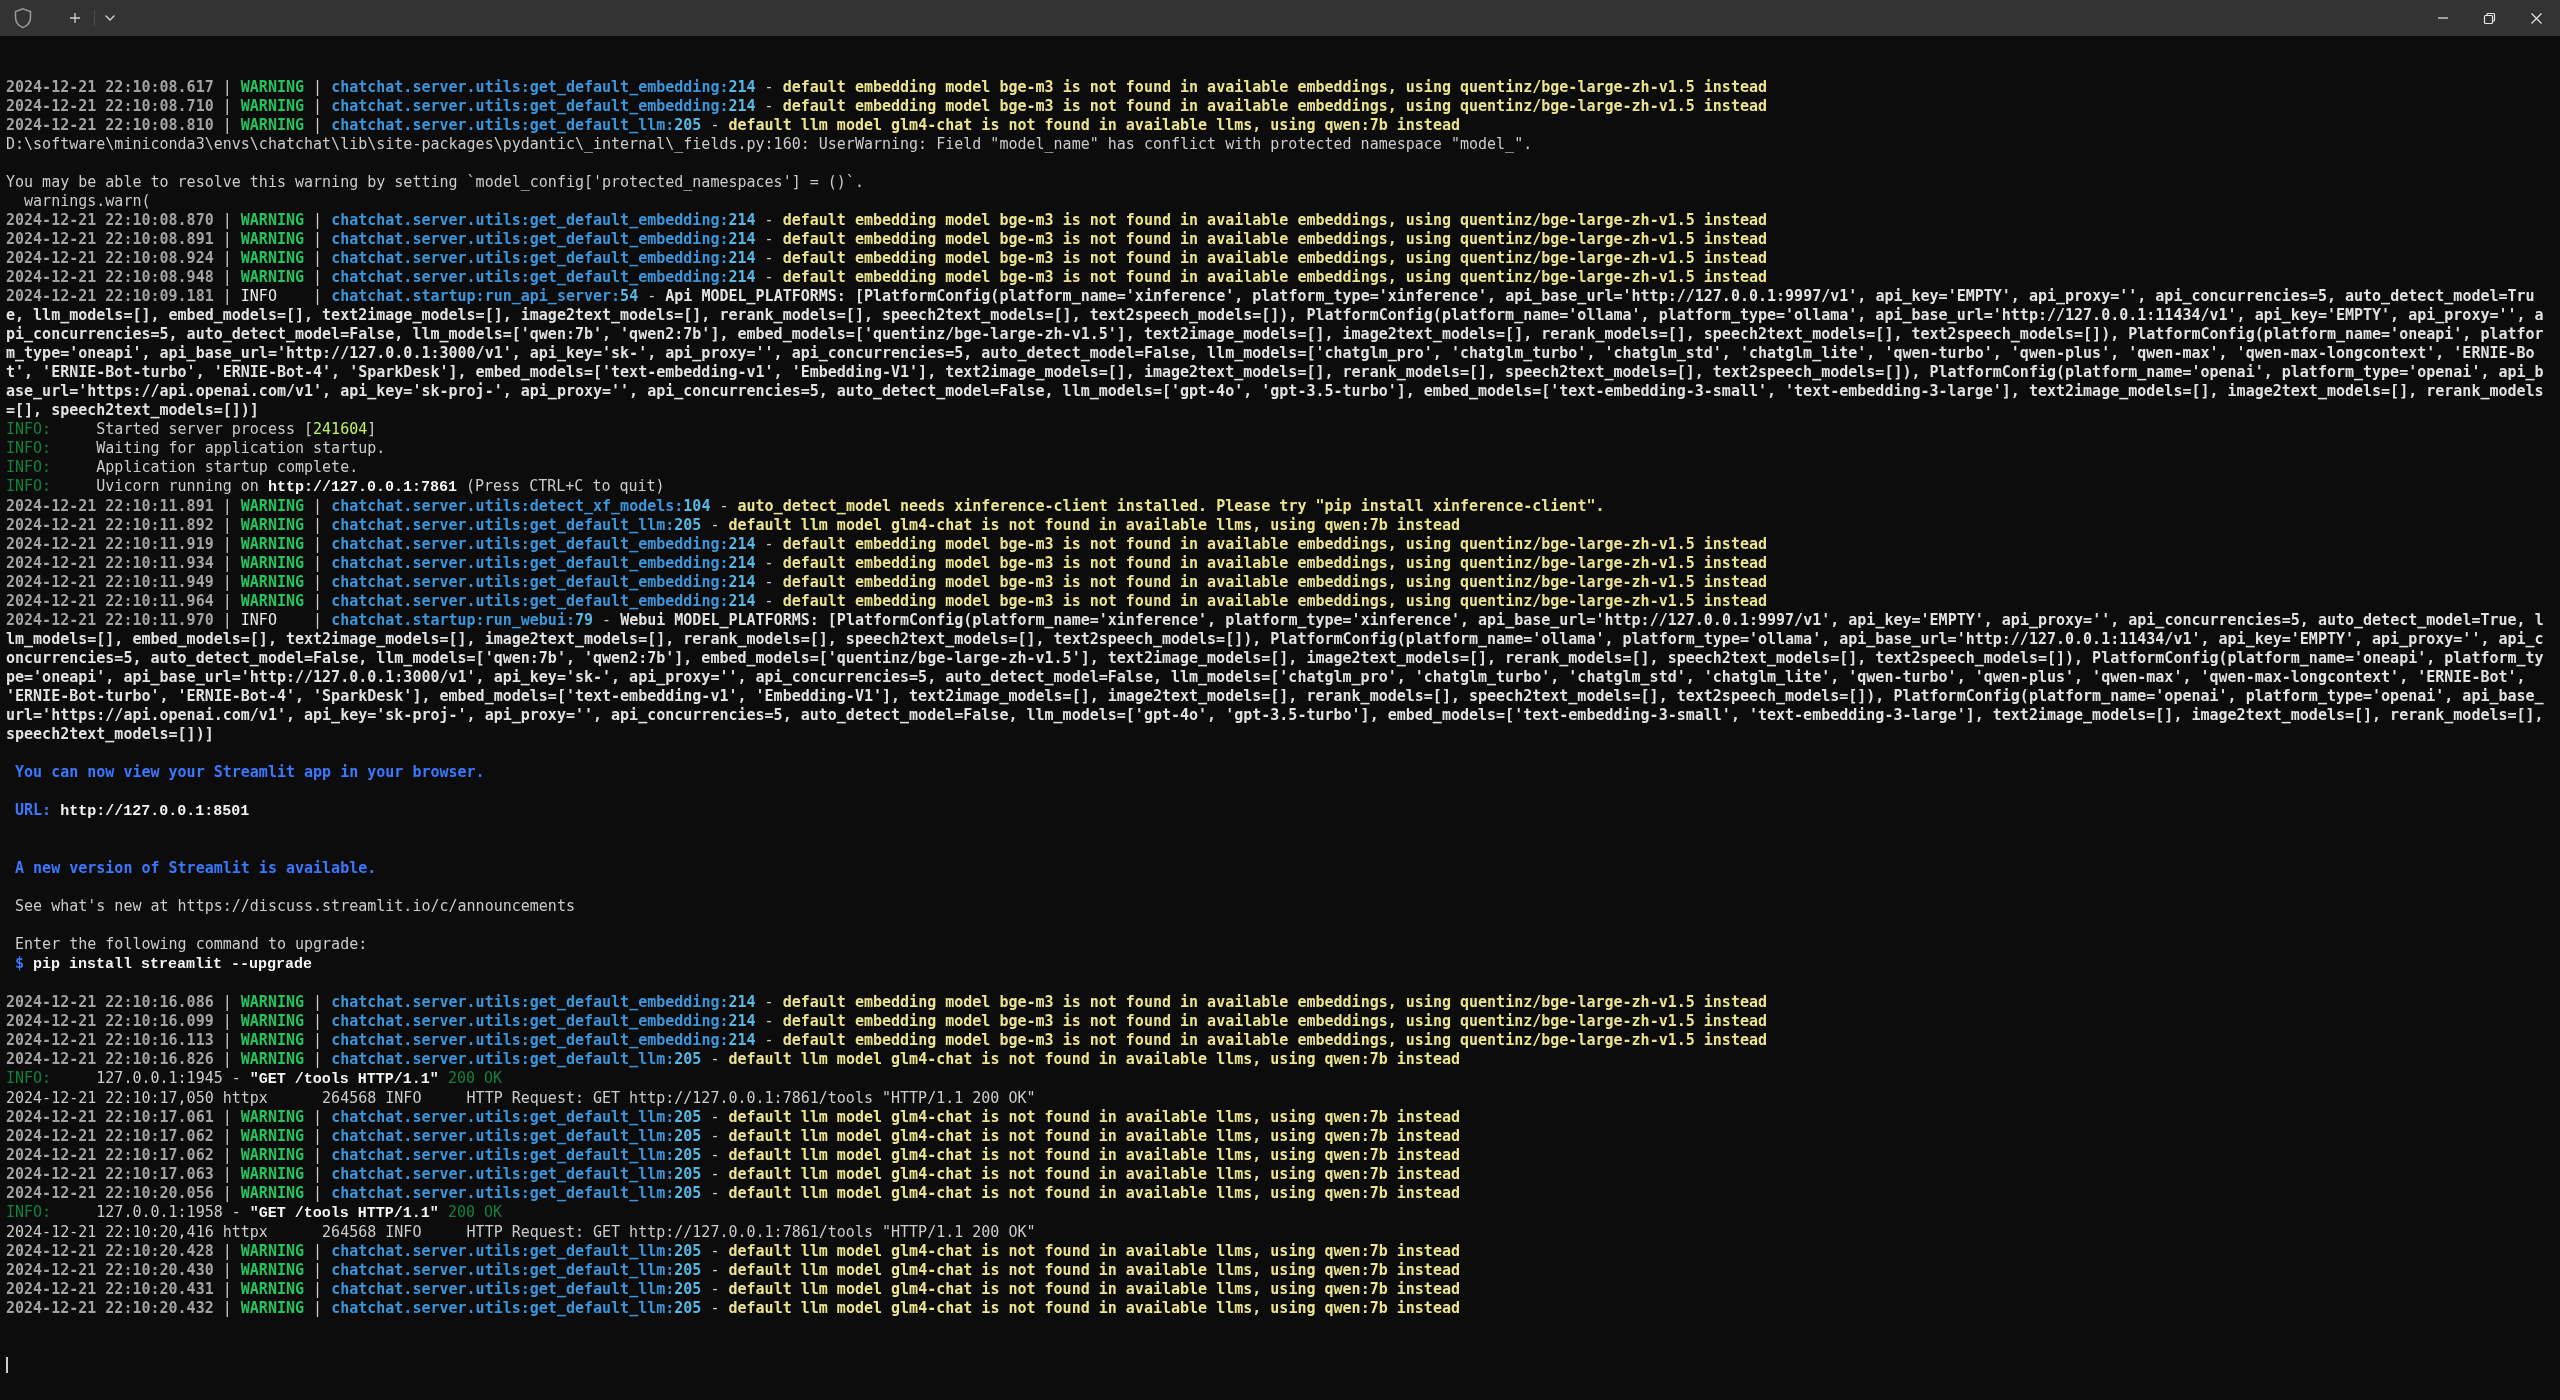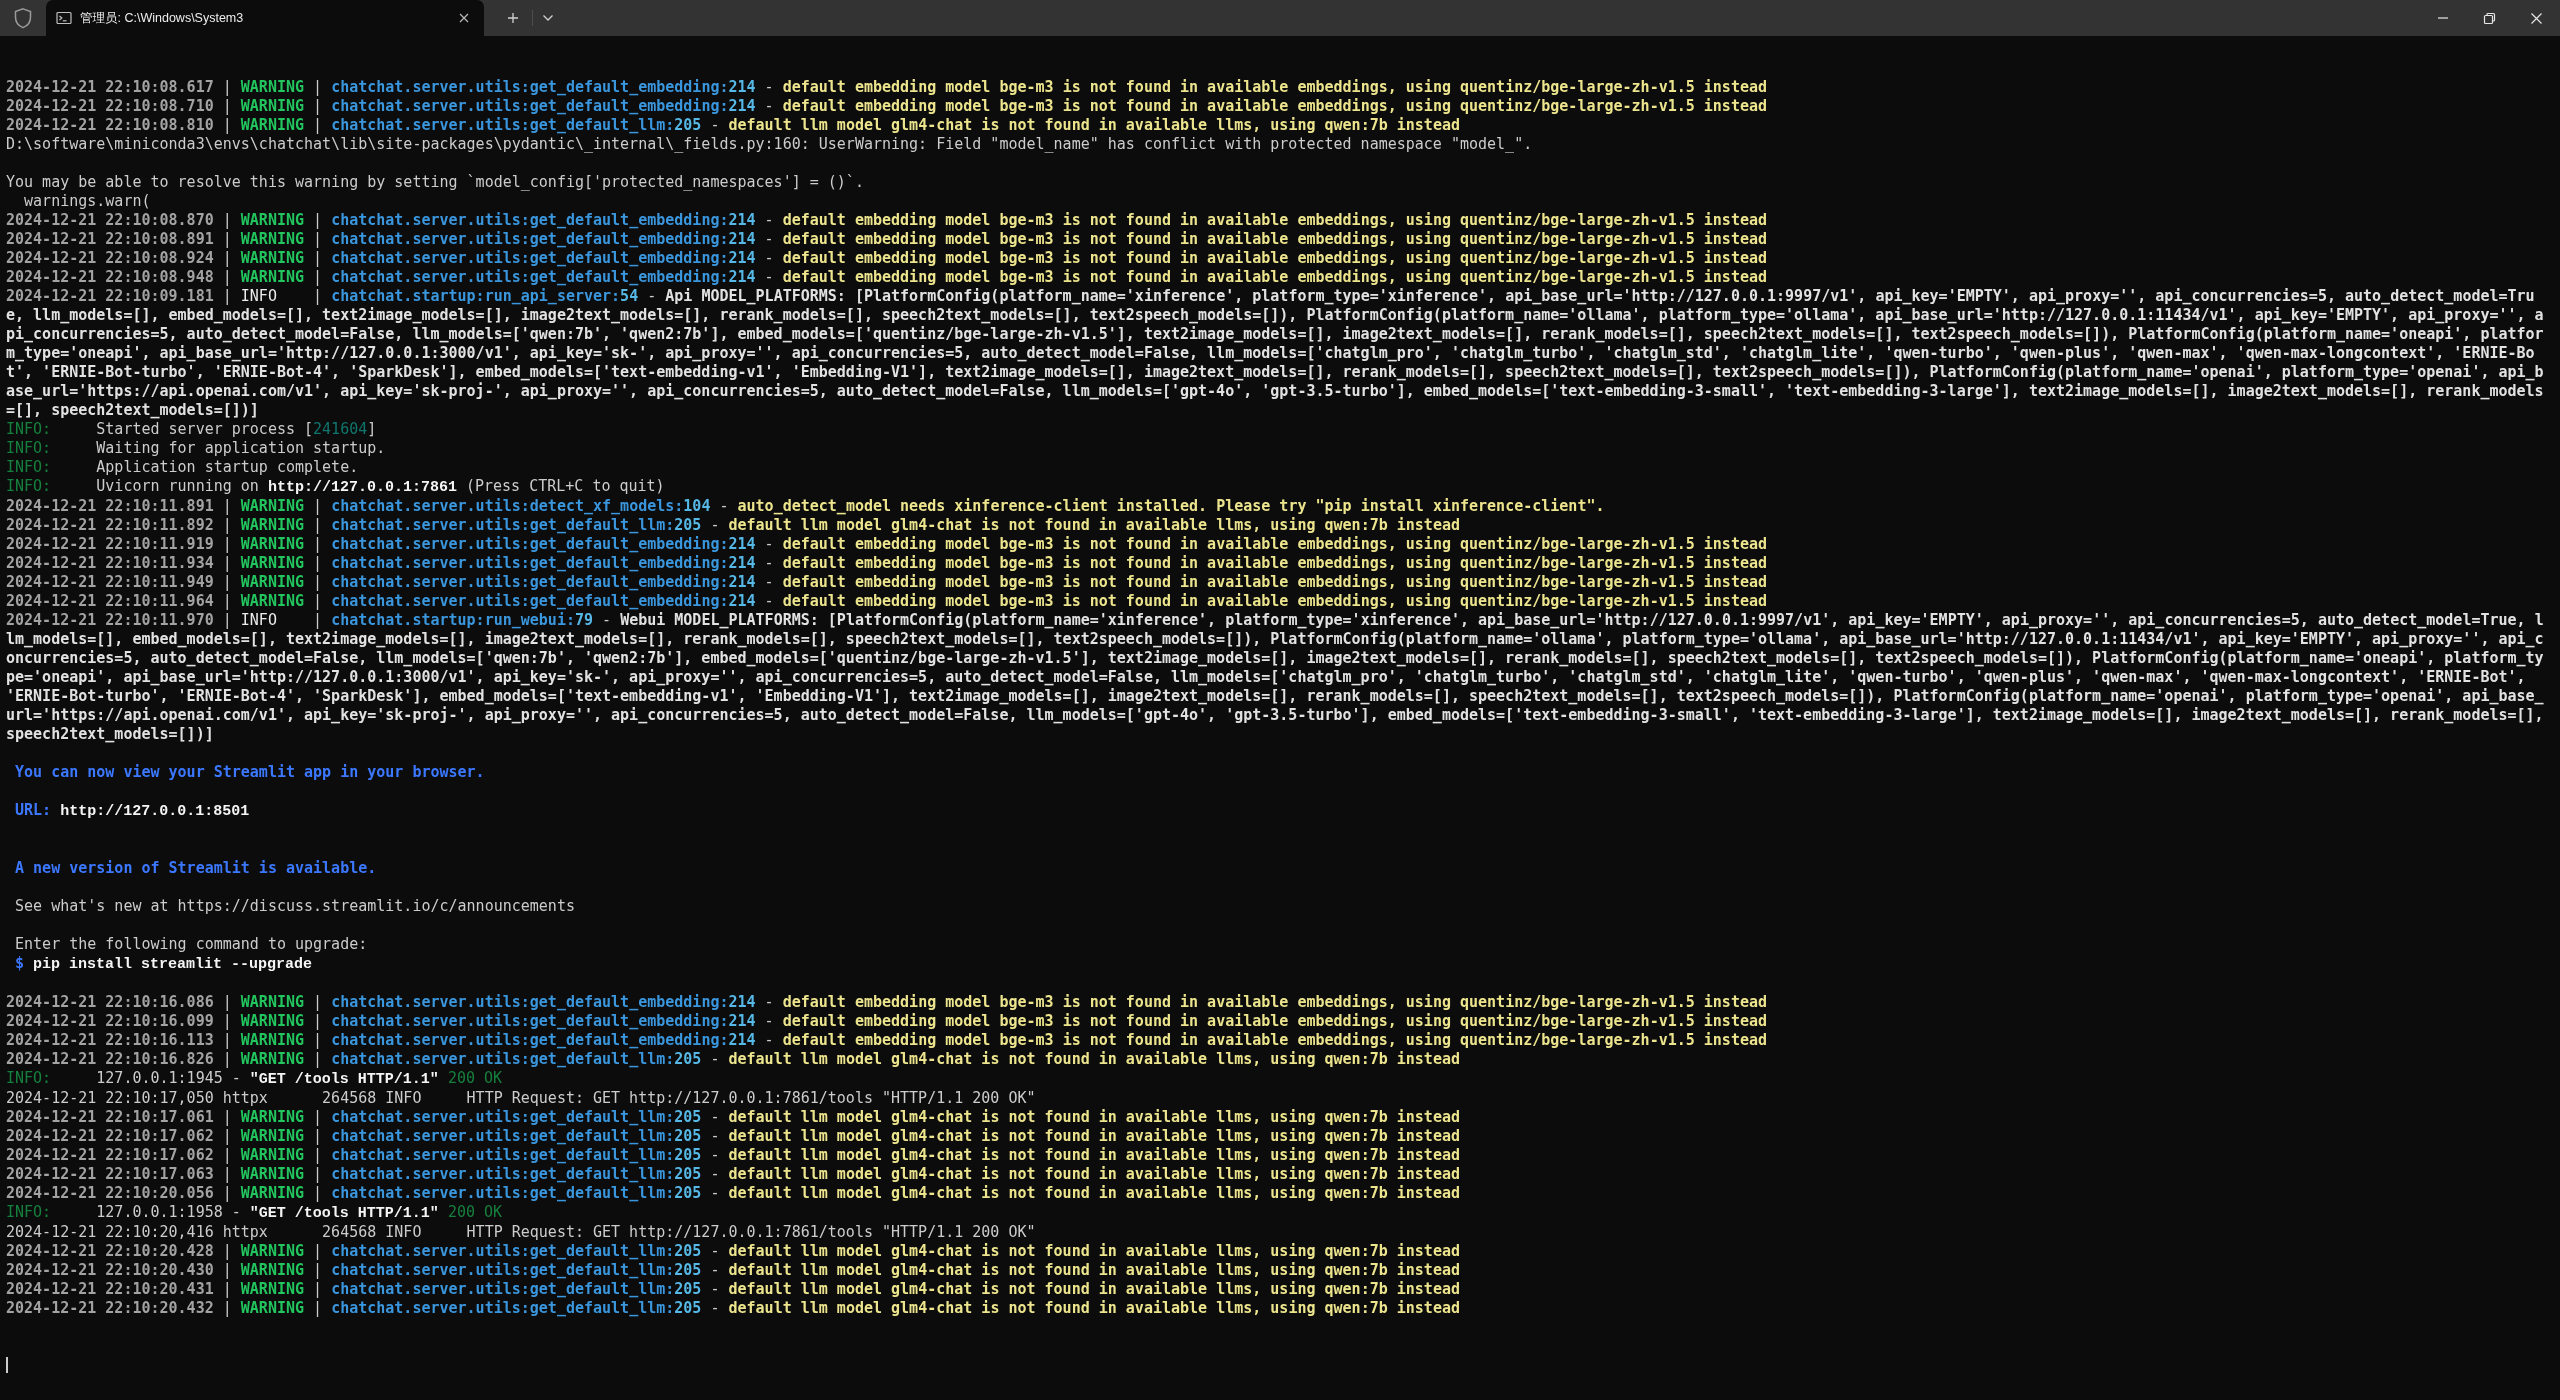--- a/index.html
+++ b/index.html
@@ -20,48 +20,33 @@
   .s-sp{color:#cccccc;}
   .s-lw{color:#22c55e;font-weight:bold;}
   .s-li{color:#ececec;font-weight:normal;}
   .s-mod{color:#3a96dd;font-weight:bold;}
   .s-no{color:#56b8e6;font-weight:bold;margin-top:8px;}
   .s-ds{color:#cccccc;}
   .s-wm{color:#ede58d;font-weight:bold;}
   .s-im{color:#e2e2e2;font-weight:bold;}
   .s-pl{color:#cccccc;text-align:center;}
   .s-gr{color:#15803d;}
-  .s-cy{color:#0f766e;text-align:center;}
+  .s-cy{color:#bef264;text-align:center;}
   .s-bw{color:#f5f5f5;font-weight:bold;font-family:Liberation Mono, monospace;}
   .s-bl{color:#3b78ff;font-weight:bold;}
   .cursor{display:inline-block;width:2px;height:16px;background:#cccccc;vertical-align:middle;margin-top:-2px;}
 </style>
 </head>
 <body>
 
 <div class="titlebar">
   <div class="shieldwrap">
     <svg width="20" height="22" viewBox="0 0 24 26">
         <path d="M12 2 L21 5.2 V12 C21 18 17.3 22.4 12 24.5 C6.7 22.4 3 18 3 12 V5.2 Z" fill="none" stroke="#9b9b9b" stroke-width="1.8"></path>
       </svg>
-  </div>
-  <div class="tab">
-    <span class="tabicon">
-      <svg width="16" height="16" viewBox="0 0 16 16">
-          <rect x="1" y="2.5" width="14" height="11" rx="1" fill="#101010" stroke="#bfbfbf" stroke-width="1.2"></rect>
-          <path d="M3.5 6 L5.8 8 L3.5 10" fill="none" stroke="#bfbfbf" stroke-width="1.2"></path>
-          <line x1="6.8" y1="10.8" x2="10.5" y2="10.8" stroke="#bfbfbf" stroke-width="1.2"></line>
-        </svg>
-    </span>
-    <span class="tabtitle">管理员: C:\Windows\System3</span>
-    <span class="tabclose">
-      <svg width="10" height="10" viewBox="0 0 10 10">
-          <path d="M1 1 L9 9 M9 1 L1 9" stroke="#b9b9b9" stroke-width="1.2"></path>
-        </svg>
-    </span>
   </div>
   <div class="newtab">
     <svg width="12" height="12" viewBox="0 0 12 12">
         <path d="M6 1 V11 M1 6 H11" stroke="#d2d2d2" stroke-width="1.3"></path>
       </svg>
   </div>
   <div class="splitdiv"></div>
   <div class="tabdrop">
     <svg width="12" height="8" viewBox="0 0 12 8">
         <path d="M1.5 1.5 L6 6 L10.5 1.5" fill="none" stroke="#d2d2d2" stroke-width="1.3"></path>

